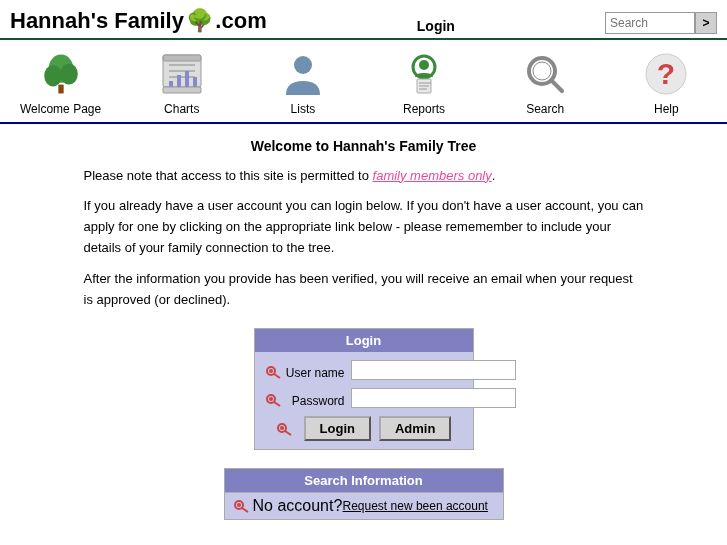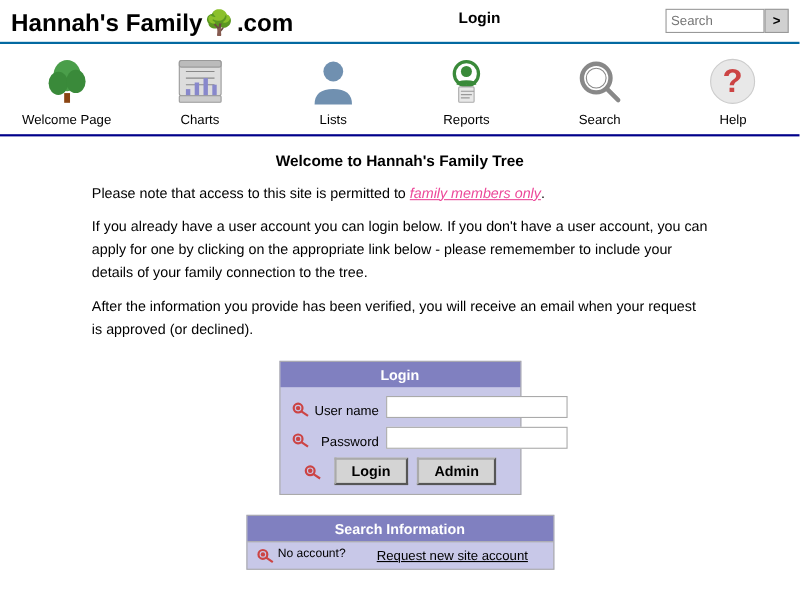--- a/index.html
+++ b/index.html
@@ -1,24 +1,24 @@
 <!DOCTYPE html>
 <html><head>
   <meta charset="utf-8">
   <style>
     * { margin: 0; padding: 0; box-sizing: border-box; }
     body { font-family: Arial, sans-serif; font-size: 13px; background: #fff; width: 727px; }
 
     
     #header {
       display: flex;
-      align-items: flex-start;
+      align-items: flex-end;
       justify-content: space-between;
       padding: 8px 10px 4px 10px;
-      border-bottom: 2px solid #0369a1;
+      border-bottom: 2px solid #14532d;
     }
     #logo {
       display: flex;
       align-items: center;
       font-size: 22px;
       font-weight: bold;
       color: #000;
     }
     #logo .tree-icon {
       color: #228b22;
@@ -184,23 +184,23 @@
     }
     .account-row {
       display: flex;
       align-items: center;
       padding: 4px 8px;
       border-top: 1px solid #aaa;
     }
     .account-row:first-child { border-top: none; }
     .account-cell-left {
       display: flex;
-      align-items: flex-start;
+      align-items: center;
       width: 110px;
-      font-size: 11px;
+      font-size: 16px;
     }
     .account-cell-right {
       font-size: 12px;
       color: #000;
     }
     .account-cell-right a {
       color: #000;
       text-decoration: underline;
       cursor: pointer;
     }
@@ -361,18 +361,18 @@
     <div class="account-row">
       <div class="account-cell-left">
         <svg class="key-icon-svg" viewBox="0 0 16 16">
           <circle cx="6" cy="7" r="4" fill="none" stroke="#cc4444" stroke-width="2"></circle>
           <line x1="9" y1="10" x2="15" y2="14" stroke="#cc4444" stroke-width="2"></line>
           <circle cx="6" cy="7" r="2" fill="#cc4444"></circle>
         </svg>
         <span>No account?</span>
       </div>
       <div class="account-cell-right">
-        <a href="#">Request new site account</a>
+        <a href="#">Request new been account</a>
       </div>
     </div>
   </div>
 
 </div>
 
 </body></html>

